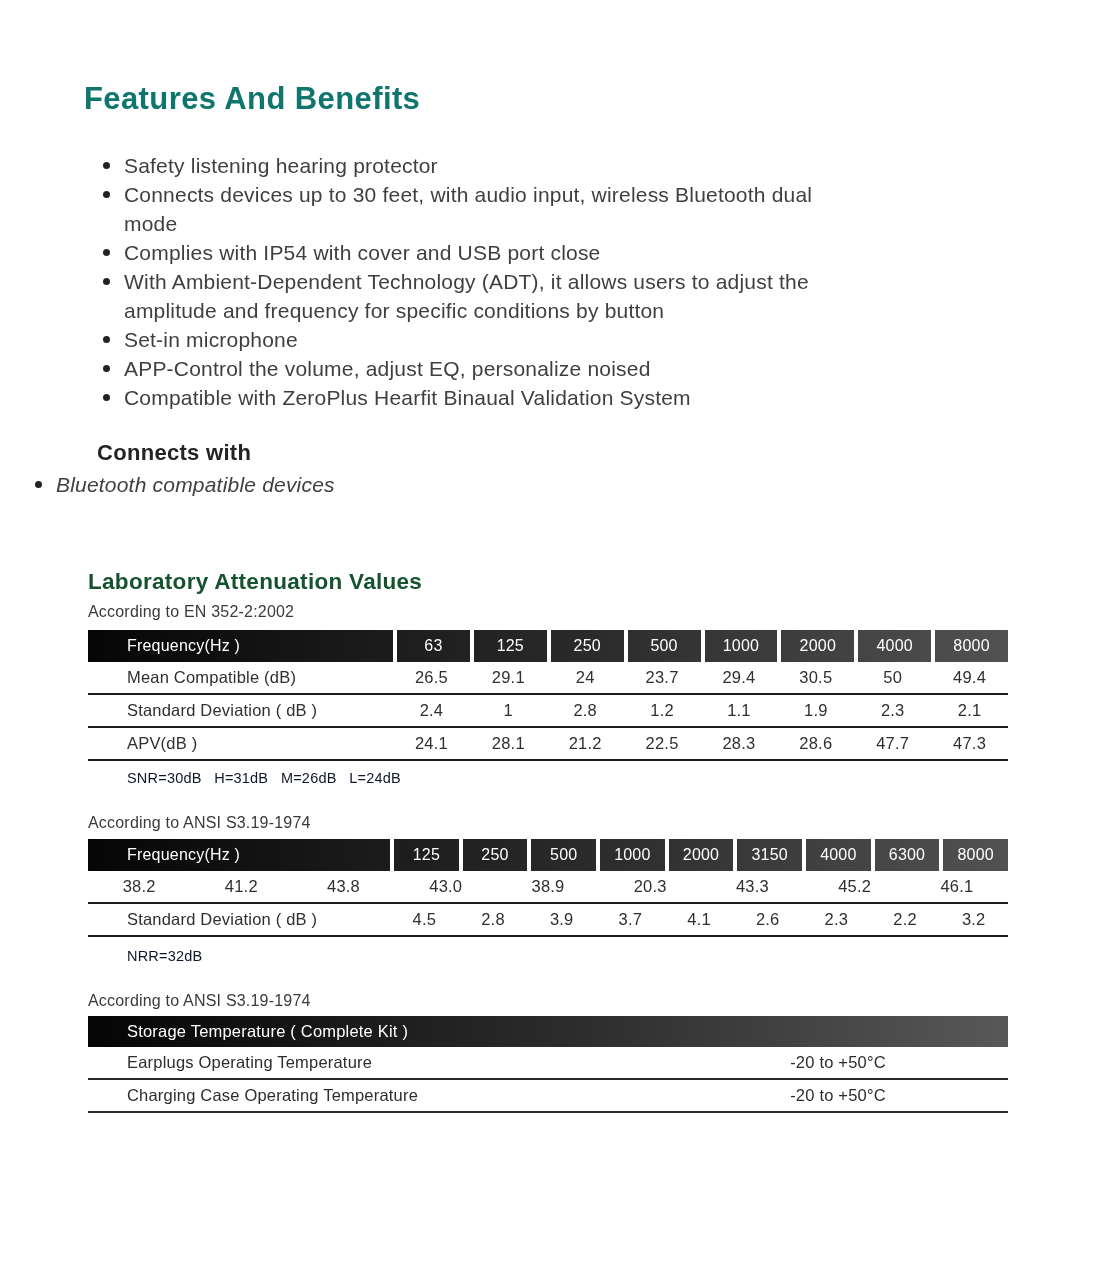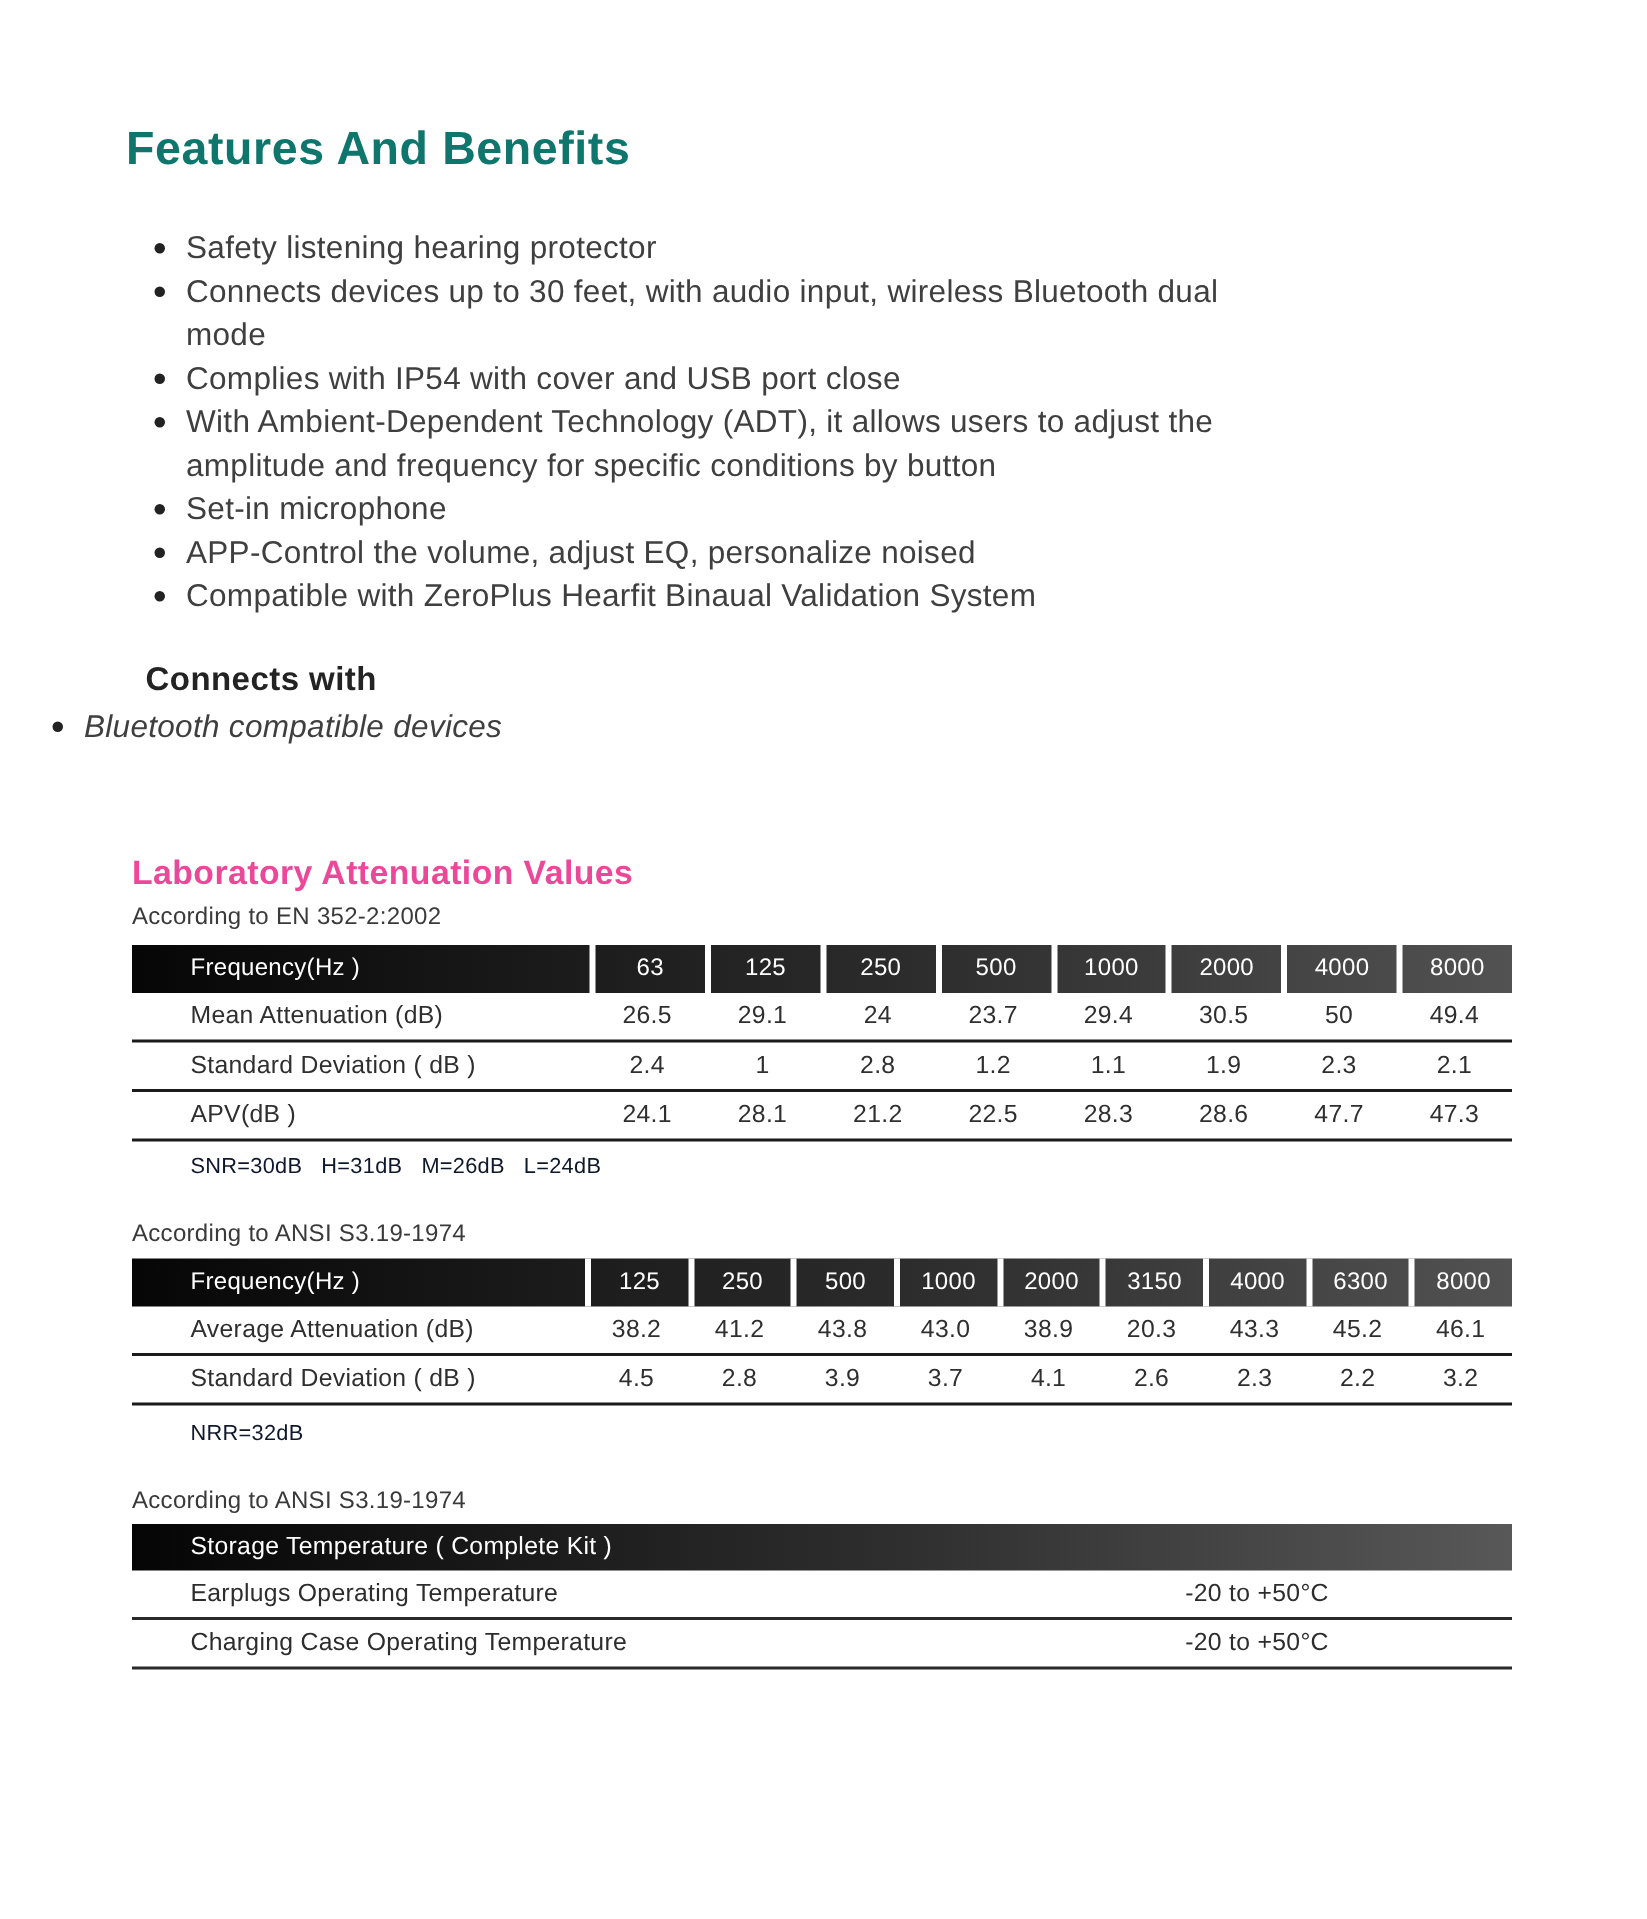--- a/index.html
+++ b/index.html
@@ -27,21 +27,21 @@
   }
   .features-list { margin-top:34px; padding-left:124px; padding-right:80px; }
   .connects-heading {
     margin:26px 0 0 97px;
     font-size:22px; line-height:30px; font-weight:700; color:#232323;
     letter-spacing:0.3px;
   }
   .connects-list { margin-top:2px; padding-left:56px;font-style:italic; }
   .lab-heading {
     margin:68px 0 0 88px;
-    font-size:22.5px; line-height:30px; font-weight:700; color:#ec4899;
+    font-size:22.5px; line-height:30px; font-weight:700; color:#14532d;
     letter-spacing:0.3px;
   }
   .standard-line {
     margin-left:88px; font-size:16px; line-height:22px; color:#3a3a3a;
     letter-spacing:0.2px;
   }
   .standard-1 { margin-top:4px; }
   .standard-2 { margin-top:24px; }
   .standard-3 { margin-top:24px; }
 
@@ -120,21 +120,21 @@
     <div class="hcell">63</div>
     <div class="hcell">125</div>
     <div class="hcell">250</div>
     <div class="hcell">500</div>
     <div class="hcell">1000</div>
     <div class="hcell">2000</div>
     <div class="hcell">4000</div>
     <div class="hcell">8000</div>
   </div>
   <div class="trow">
-    <div class="rlabel">Mean Attenuation (dB)</div>
+    <div class="rlabel">Mean Compatible (dB)</div>
     <div class="rcell">26.5</div>
     <div class="rcell">29.1</div>
     <div class="rcell">24</div>
     <div class="rcell">23.7</div>
     <div class="rcell">29.4</div>
     <div class="rcell">30.5</div>
     <div class="rcell">50</div>
     <div class="rcell">49.4</div>
   </div>
   <div class="trow">
@@ -171,21 +171,20 @@
     <div class="hcell">250</div>
     <div class="hcell">500</div>
     <div class="hcell">1000</div>
     <div class="hcell">2000</div>
     <div class="hcell">3150</div>
     <div class="hcell">4000</div>
     <div class="hcell">6300</div>
     <div class="hcell">8000</div>
   </div>
   <div class="trow">
-    <div class="rlabel">Average Attenuation (dB)</div>
     <div class="rcell">38.2</div>
     <div class="rcell">41.2</div>
     <div class="rcell">43.8</div>
     <div class="rcell">43.0</div>
     <div class="rcell">38.9</div>
     <div class="rcell">20.3</div>
     <div class="rcell">43.3</div>
     <div class="rcell">45.2</div>
     <div class="rcell">46.1</div>
   </div>

